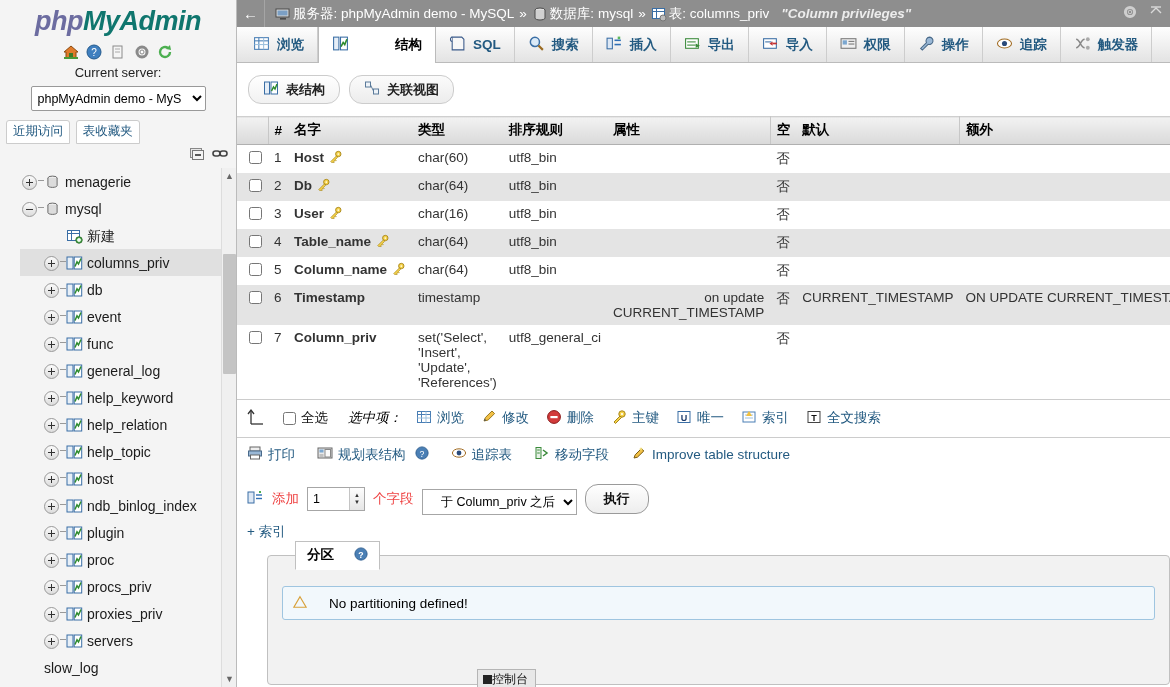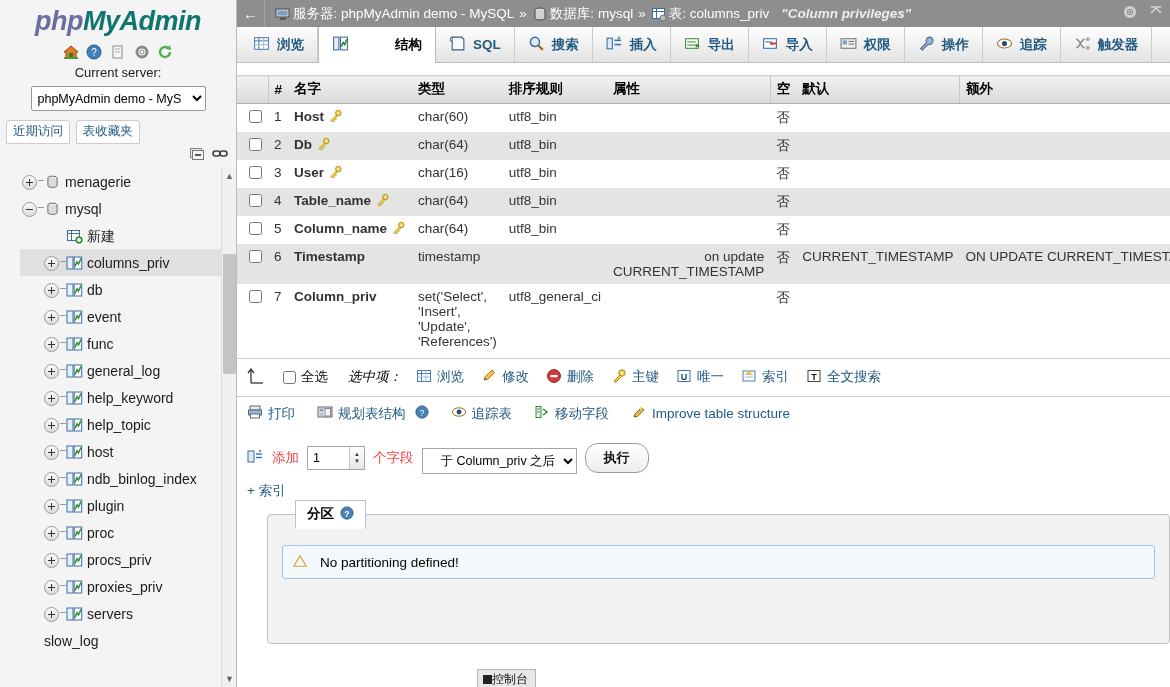--- a/index.html
+++ b/index.html
@@ -350,38 +350,38 @@
   
   .fieldset-wrap { margin: 14px 0 0 30px; position: relative; }
   .fs-legend {
     position: absolute; top: -14px; left: 28px;
     background: #fff;
     border: 1px solid #c0c0c0;
     border-bottom: 1px solid #fff;
     padding: 4px 11px 5px 11px;
     font-weight: bold;
     font-size: 13.5px;
-    display: flex; align-items: center; gap: 6px;
+    display: flex; align-items: center; gap: 20px;
     z-index: 3;
   }
   .fs-box {
     border: 1px solid #c0c0c0;
     border-radius: 4px;
     background: #f2f2f2;
     height: 130px;
     padding: 30px 14px 0 14px;
   }
   .notice {
     background: #f2f8fc;
     border: 1px solid #9fc5e0;
     border-radius: 3px;
     padding: 7px 8px 7px 10px;
     font-size: 13.5px;
     color: #000;
-    display: flex; align-items: center; gap: 13px;
+    display: flex; align-items: center; gap: 22px;
     height: 34px;
   }
 
   
   #console {
     position: absolute;
     left: 240px; bottom: 0;
     height: 18px;
     background: #e8e8e8;
     border: 1px solid #b5b5b5;
@@ -508,20 +508,25 @@
           </svg><span class="tnode-label">general_log</span></div>
         <div class="tnode"><span class="ind" style="width:24px;display:inline-block"></span><span class="expander plus"></span><span class="dash"></span><svg class="tbl-icon" viewBox="0 0 17 16">
             <rect x="1" y="2" width="6" height="12" fill="#e7eff7" stroke="#3a6ea5"></rect>
             <rect x="8.2" y="2" width="7.5" height="12" fill="#fff" stroke="#3a6ea5"></rect>
             <polyline points="9,11.5 11,6.8 12.5,9 15,3.5" fill="none" stroke="#2e8b2e" stroke-width="1.5"></polyline>
           </svg><span class="tnode-label">help_keyword</span></div>
         <div class="tnode"><span class="ind" style="width:24px;display:inline-block"></span><span class="expander plus"></span><span class="dash"></span><svg class="tbl-icon" viewBox="0 0 17 16">
             <rect x="1" y="2" width="6" height="12" fill="#e7eff7" stroke="#3a6ea5"></rect>
             <rect x="8.2" y="2" width="7.5" height="12" fill="#fff" stroke="#3a6ea5"></rect>
             <polyline points="9,11.5 11,6.8 12.5,9 15,3.5" fill="none" stroke="#2e8b2e" stroke-width="1.5"></polyline>
+          </svg><span class="tnode-label">help_relation</span></div>
+        <div class="tnode"><span class="ind" style="width:24px;display:inline-block"></span><span class="expander plus"></span><span class="dash"></span><svg class="tbl-icon" viewBox="0 0 17 16">
+            <rect x="1" y="2" width="6" height="12" fill="#e7eff7" stroke="#3a6ea5"></rect>
+            <rect x="8.2" y="2" width="7.5" height="12" fill="#fff" stroke="#3a6ea5"></rect>
+            <polyline points="9,11.5 11,6.8 12.5,9 15,3.5" fill="none" stroke="#2e8b2e" stroke-width="1.5"></polyline>
           </svg><span class="tnode-label">help_topic</span></div>
         <div class="tnode"><span class="ind" style="width:24px;display:inline-block"></span><span class="expander plus"></span><span class="dash"></span><svg class="tbl-icon" viewBox="0 0 17 16">
             <rect x="1" y="2" width="6" height="12" fill="#e7eff7" stroke="#3a6ea5"></rect>
             <rect x="8.2" y="2" width="7.5" height="12" fill="#fff" stroke="#3a6ea5"></rect>
             <polyline points="9,11.5 11,6.8 12.5,9 15,3.5" fill="none" stroke="#2e8b2e" stroke-width="1.5"></polyline>
           </svg><span class="tnode-label">host</span></div>
         <div class="tnode"><span class="ind" style="width:24px;display:inline-block"></span><span class="expander plus"></span><span class="dash"></span><svg class="tbl-icon" viewBox="0 0 17 16">
             <rect x="1" y="2" width="6" height="12" fill="#e7eff7" stroke="#3a6ea5"></rect>
             <rect x="8.2" y="2" width="7.5" height="12" fill="#fff" stroke="#3a6ea5"></rect>
             <polyline points="9,11.5 11,6.8 12.5,9 15,3.5" fill="none" stroke="#2e8b2e" stroke-width="1.5"></polyline>
@@ -698,20 +703,38 @@
               <circle cx="13" cy="4" r="1.8" fill="#aaa"></circle>
               <circle cx="13" cy="12" r="1.8" fill="#aaa"></circle>
             </svg></span>
           <span>触发器</span>
         </div>
         <div class="tabs-filler"></div>
       </div>
 
     <div id="content">
 
+      <div class="subtabs">
+          <div class="subtab">
+            <span><svg class="si" width="17" height="17" viewBox="0 0 16 16">
+                <rect x="1.5" y="2" width="5" height="12" fill="#e6eef7" stroke="#3a6ea5"></rect>
+                <rect x="8" y="2" width="6.5" height="12" fill="#fff" stroke="#3a6ea5"></rect>
+                <polyline points="8.5,11 10.5,7 12,9 14,4" fill="none" stroke="#2e8b2e" stroke-width="1.5"></polyline>
+              </svg></span>
+            <span>表结构</span>
+          </div>
+          <div class="subtab muted">
+            <span><svg class="si" width="17" height="17" viewBox="0 0 16 16">
+                <rect x="1.5" y="2" width="5" height="5" fill="#eef3f8" stroke="#5a7a9a"></rect>
+                <rect x="9.5" y="9" width="5" height="5" fill="#eef3f8" stroke="#5a7a9a"></rect>
+                <line x1="6.5" y1="5" x2="9.5" y2="11" stroke="#5a7a9a"></line>
+              </svg></span>
+            <span>关联视图</span>
+          </div>
+        </div>
 
       <table class="struct">
         <thead>
             <tr>
           <th class="cb"></th>
           <th class="num">#</th>
           <th class="nm">名字</th>
           <th class="ty">类型</th>
           <th class="co">排序规则</th>
           <th class="at">属性</th>

